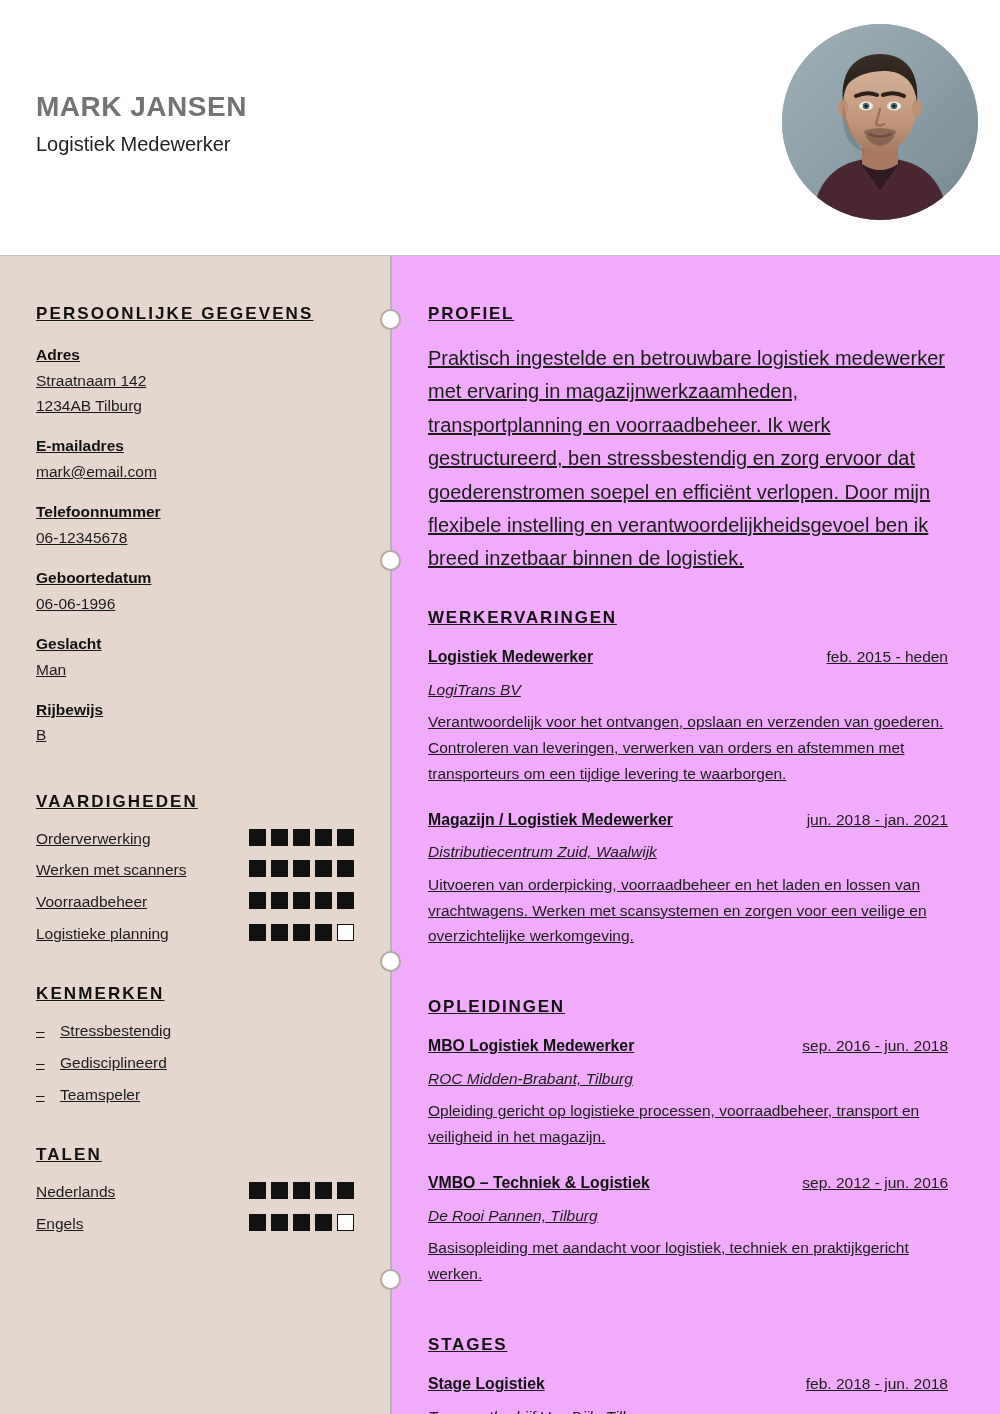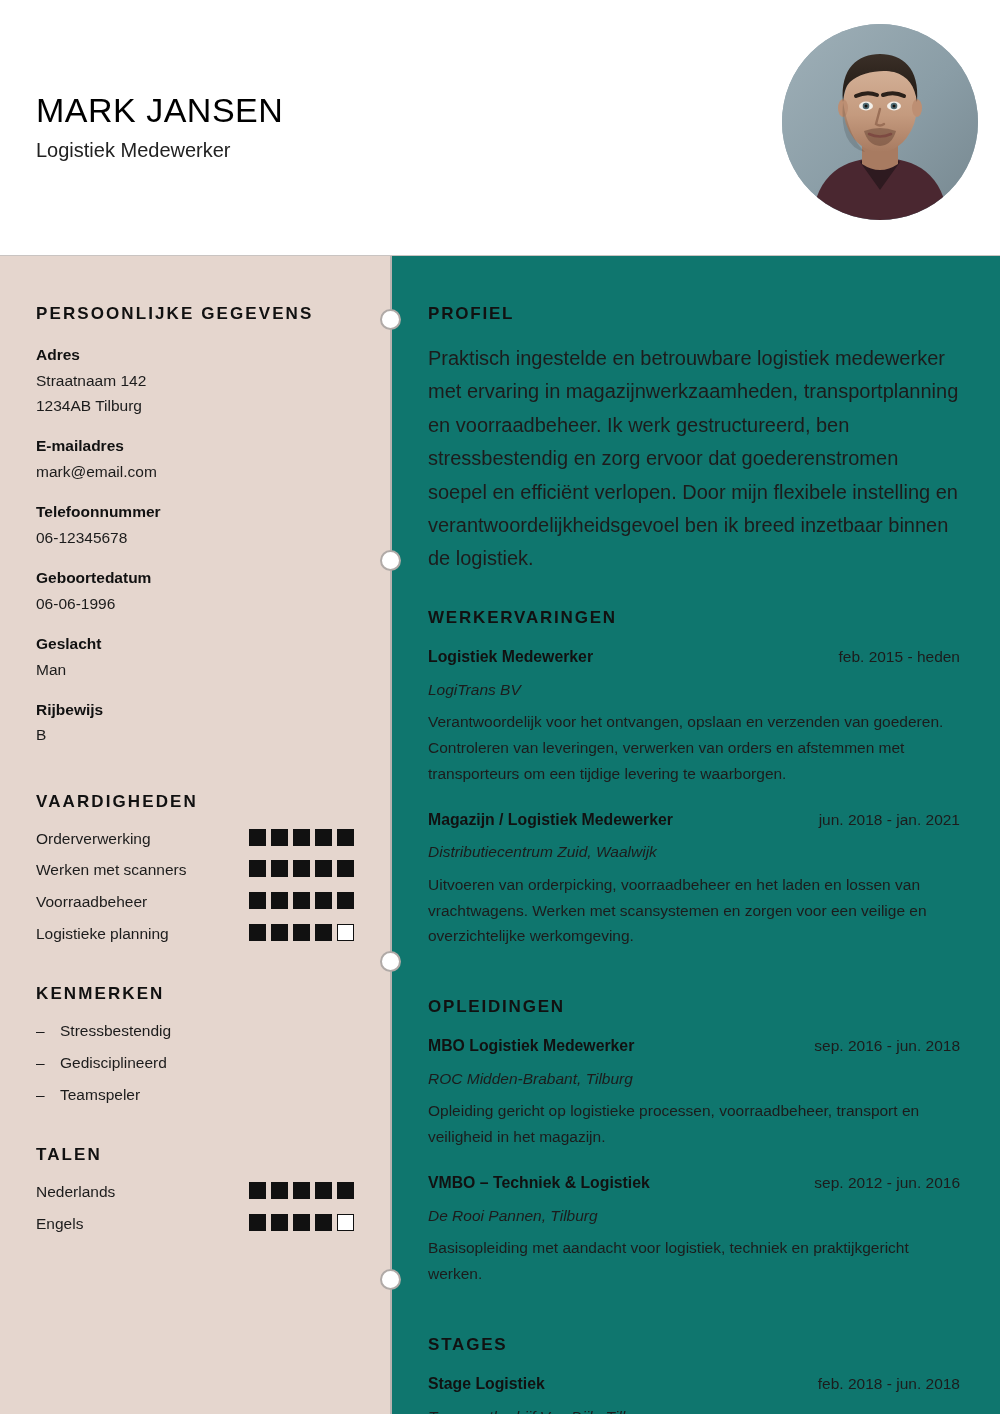--- a/index.html
+++ b/index.html
@@ -28,24 +28,24 @@
     padding: 0 36px;
   }
 
   .header-inner {
     position: absolute;
     left: 36px;
     top: 92px;
   }
 
   .full-name {
-    font-size: 34px;
-    font-weight: normal;
+    font-size: 28px;
+    font-weight: bold;
     letter-spacing: 0.5px;
-    color: #000000;
+    color: #737373;
     line-height: 1.1;
   }
 
   .job-title {
     font-size: 20px;
     font-weight: normal;
     color: #222222;
     margin-top: 9px;
     line-height: 1.2;
   }
@@ -61,33 +61,34 @@
     background: #8fa3ad;
   }
   .photo svg { display: block; width: 196px; height: 196px; }
 
   
   .body-wrap {
     position: relative;
     display: flex;
     height: 1159px;
     border-top: 1px solid #c9c4c2;
+    text-decoration: underline;
   }
 
   .sidebar {
     width: 390px;
     flex: 0 0 390px;
     background: #e5d6ce;
     padding: 48px 36px 30px 36px;
   }
 
   .main {
     flex: 1 1 auto;
-    background: #0f766e;
-    padding: 48px 40px 30px 38px;
+    background: #f0abfc;
+    padding: 48px 52px 30px 38px;
   }
 
   
   .divider-line {
     position: absolute;
     left: 390px;
     top: 0;
     width: 2px;
     height: 100%;
     background: #b9b3b0;

